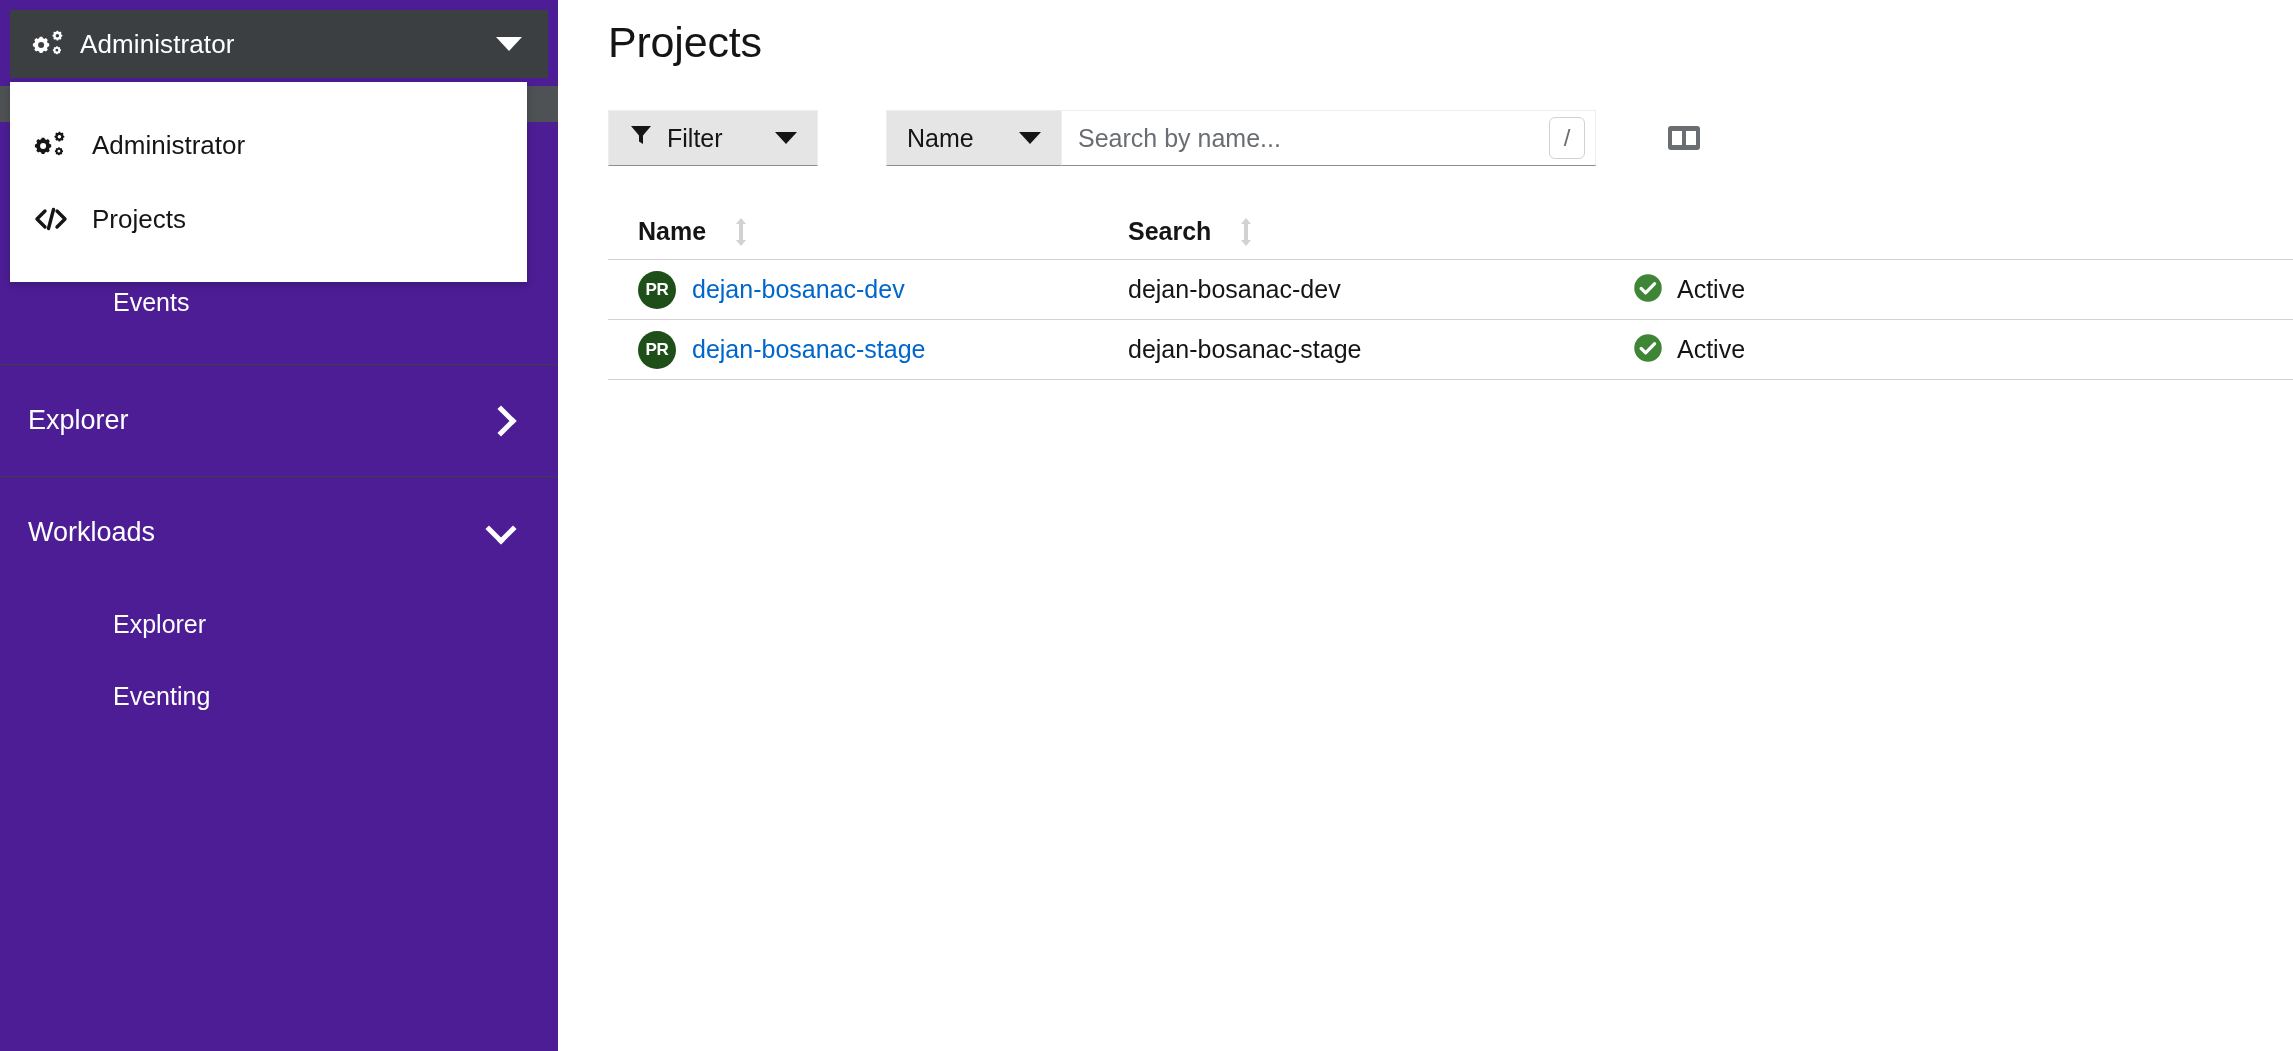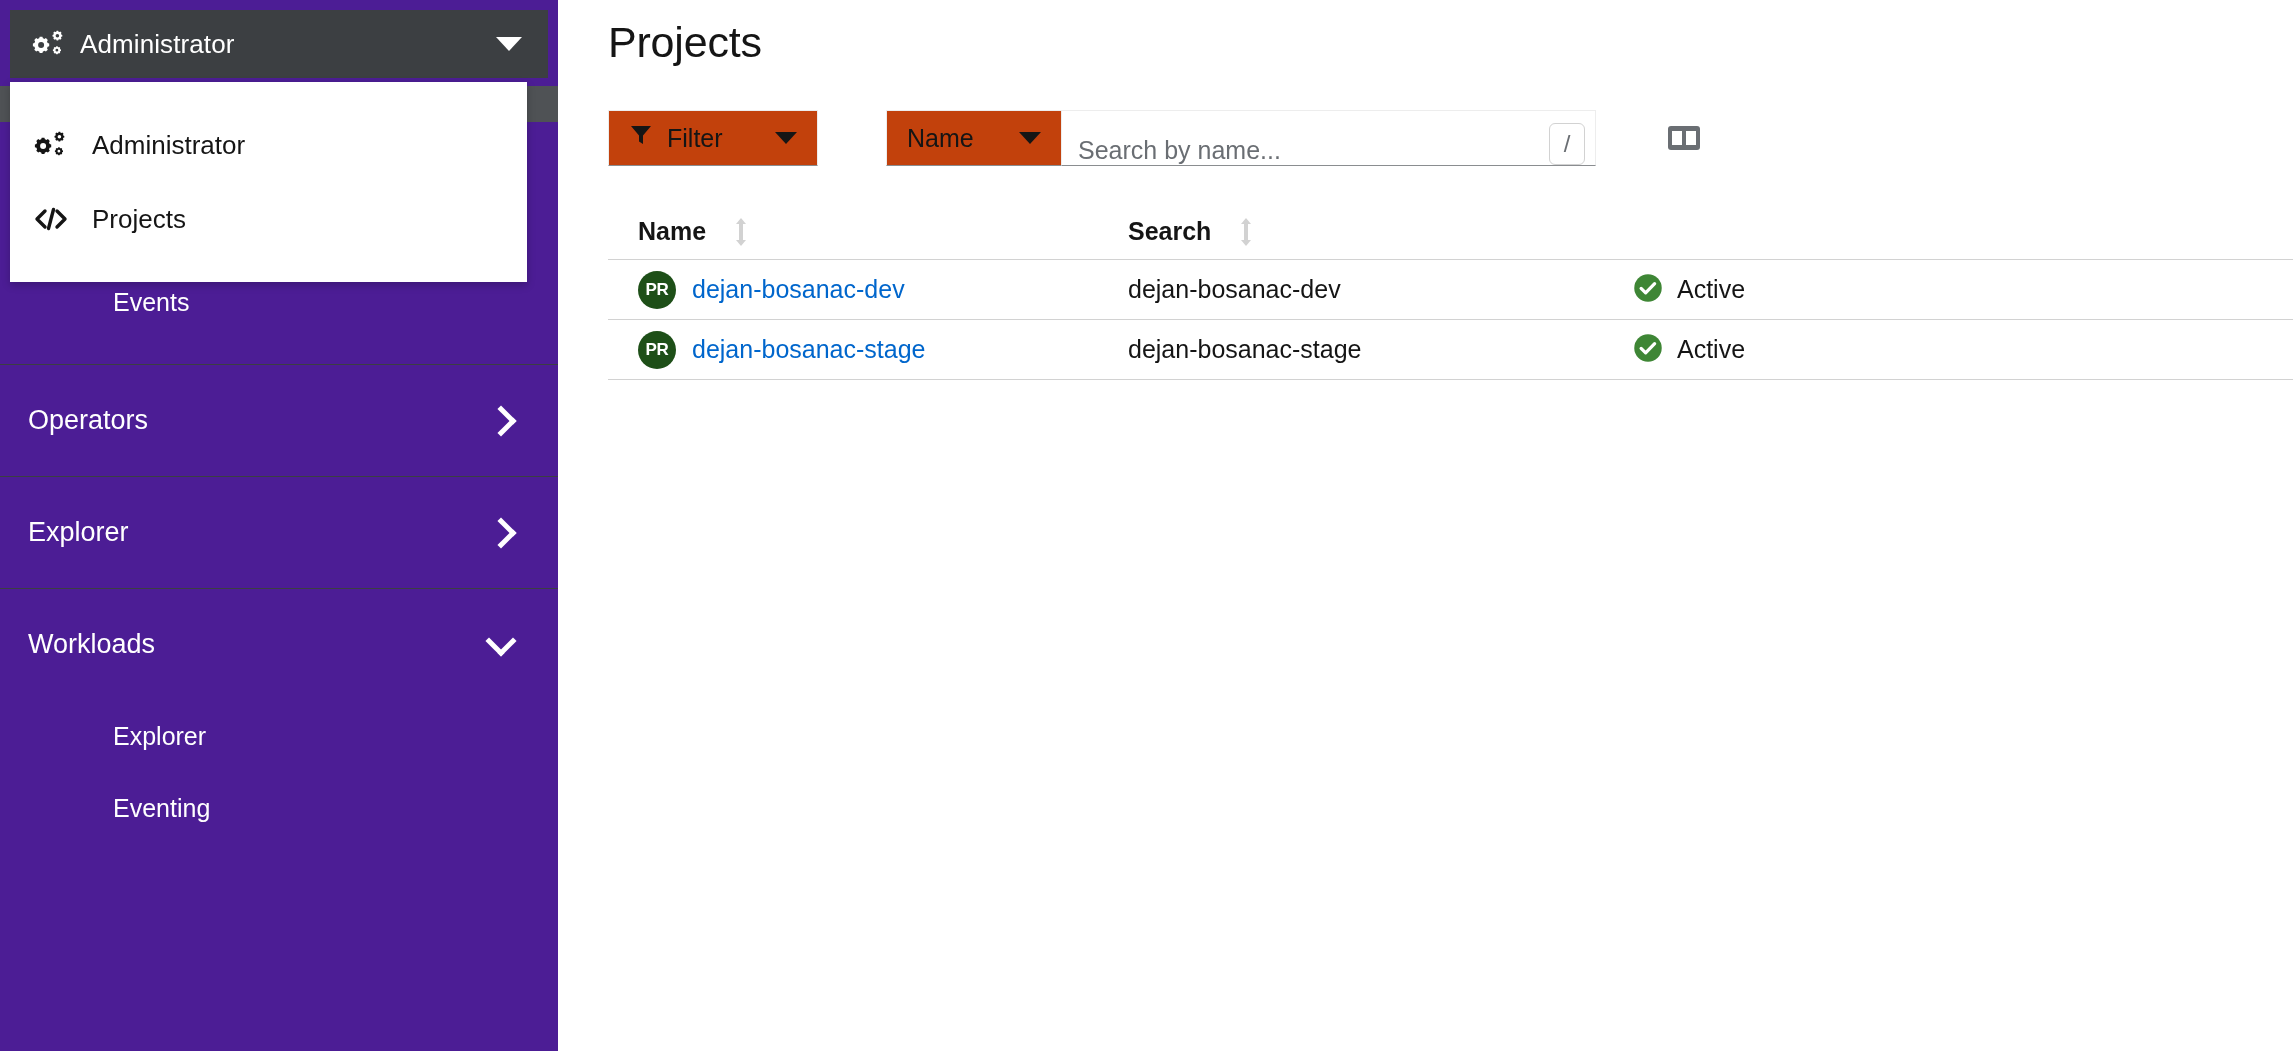--- a/index.html
+++ b/index.html
@@ -127,21 +127,21 @@
     margin-top: 18px;
     letter-spacing: -0.2px;
   }
   .toolbar {
     display: flex;
     align-items: center;
     margin-top: 43px;
   }
   .tb-button {
     height: 56px;
-    background: #c2410c;
+    background: #e5e5e5;
     border: 1px solid #ededed;
     border-bottom: 1px solid #8a8d90;
     display: flex;
     align-items: center;
     padding: 0 20px;
     font-size: 25px;
     color: #151515;
     cursor: pointer;
     gap: 14px;
   }
@@ -154,21 +154,21 @@
     margin-left: auto;
   }
   .toolbar-group { display: flex; margin-left: 68px; }
   .tb-button.sortby { width: 175px; border-right: none; }
   .search-wrap {
     width: 535px; height: 56px;
     border: 1px solid #ededed;
     border-bottom: 1px solid #8a8d90;
     border-left: 1px solid #ededed;
     display: flex;
-    align-items: flex-end;
+    align-items: center;
     padding: 0 10px 0 16px;
     background: #ffffff;
   }
   .search-wrap input {
     flex: 1 1 auto;
     border: none;
     outline: none;
     font-size: 25px;
     font-family: "Liberation Sans", sans-serif;
     color: #151515;
@@ -269,24 +269,20 @@
       </div>
       <div class="nav-item">
         <span>API Explorer</span>
       </div>
       <div class="nav-item">
         <span>Events</span>
       </div>
 
       <div class="nav-spacer-top"></div>
 
-      <div class="nav-section">
-        <span class="sect-label">Operators</span>
-        <span class="chev right"></span>
-      </div>
 
       <div class="nav-section">
         <span class="sect-label">Explorer</span>
         <span class="chev right"></span>
       </div>
 
       <div class="nav-section">
         <span class="sect-label">Workloads</span>
         <span class="chev down"></span>
       </div>

